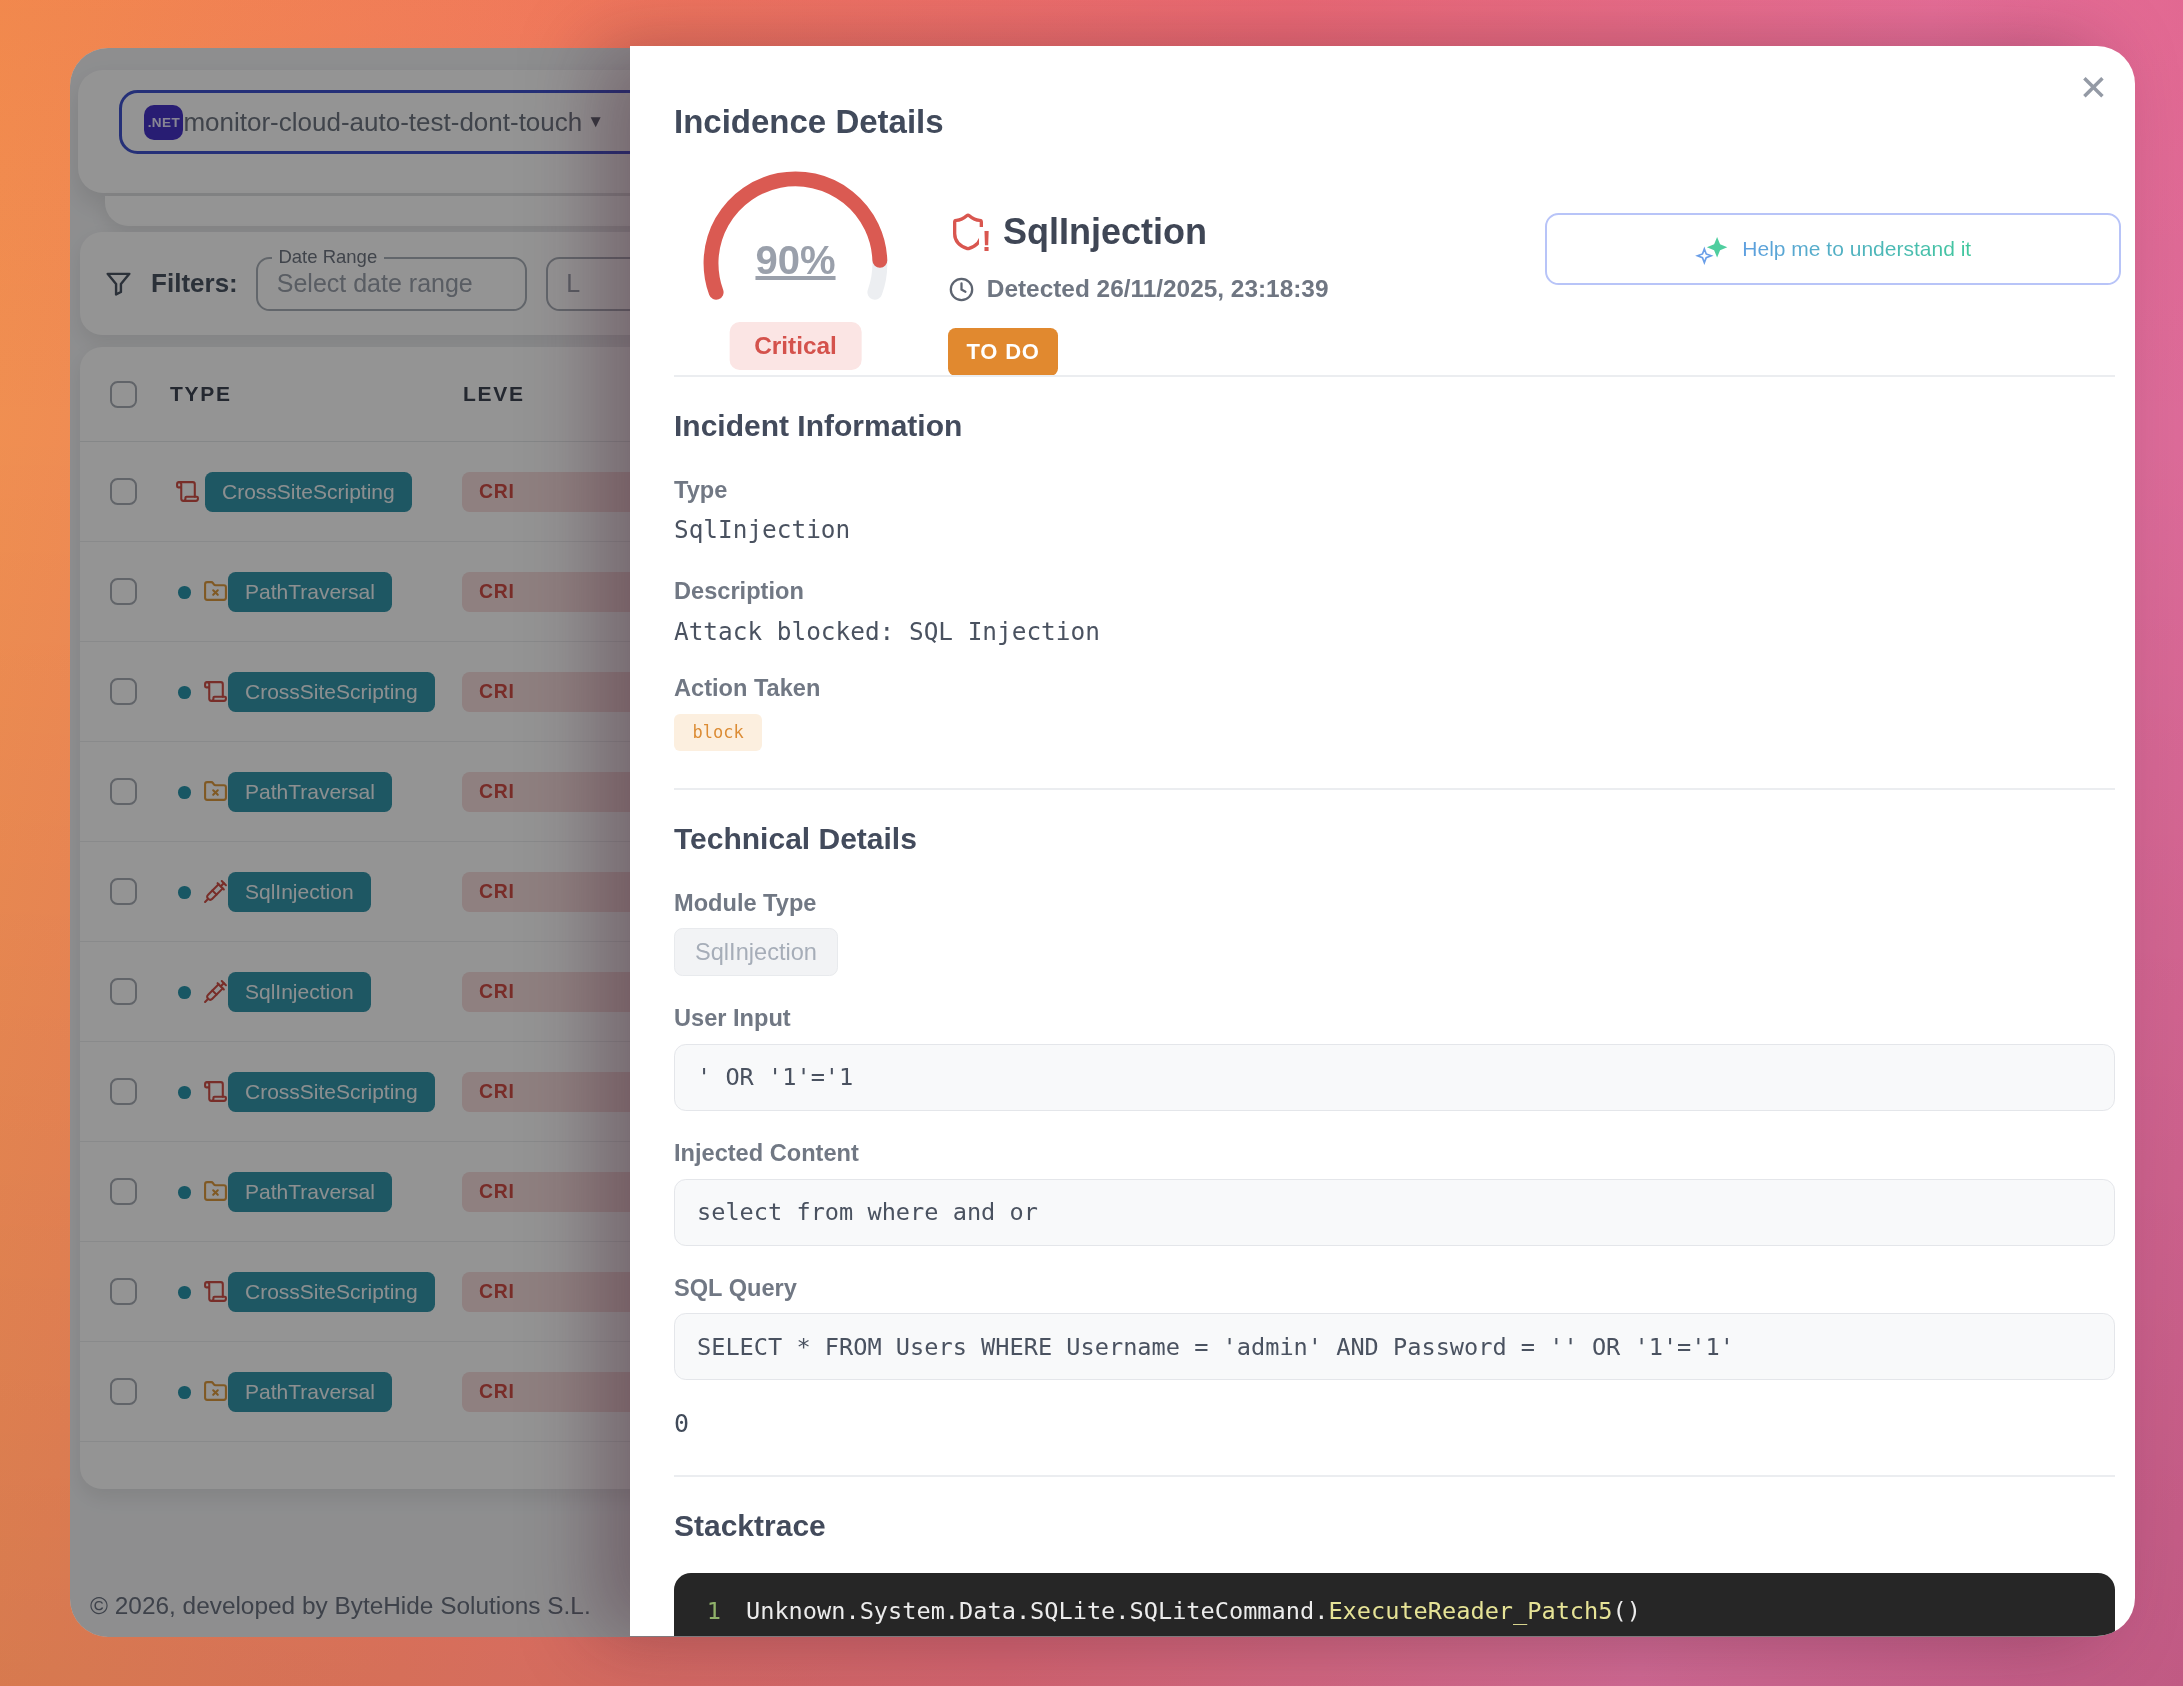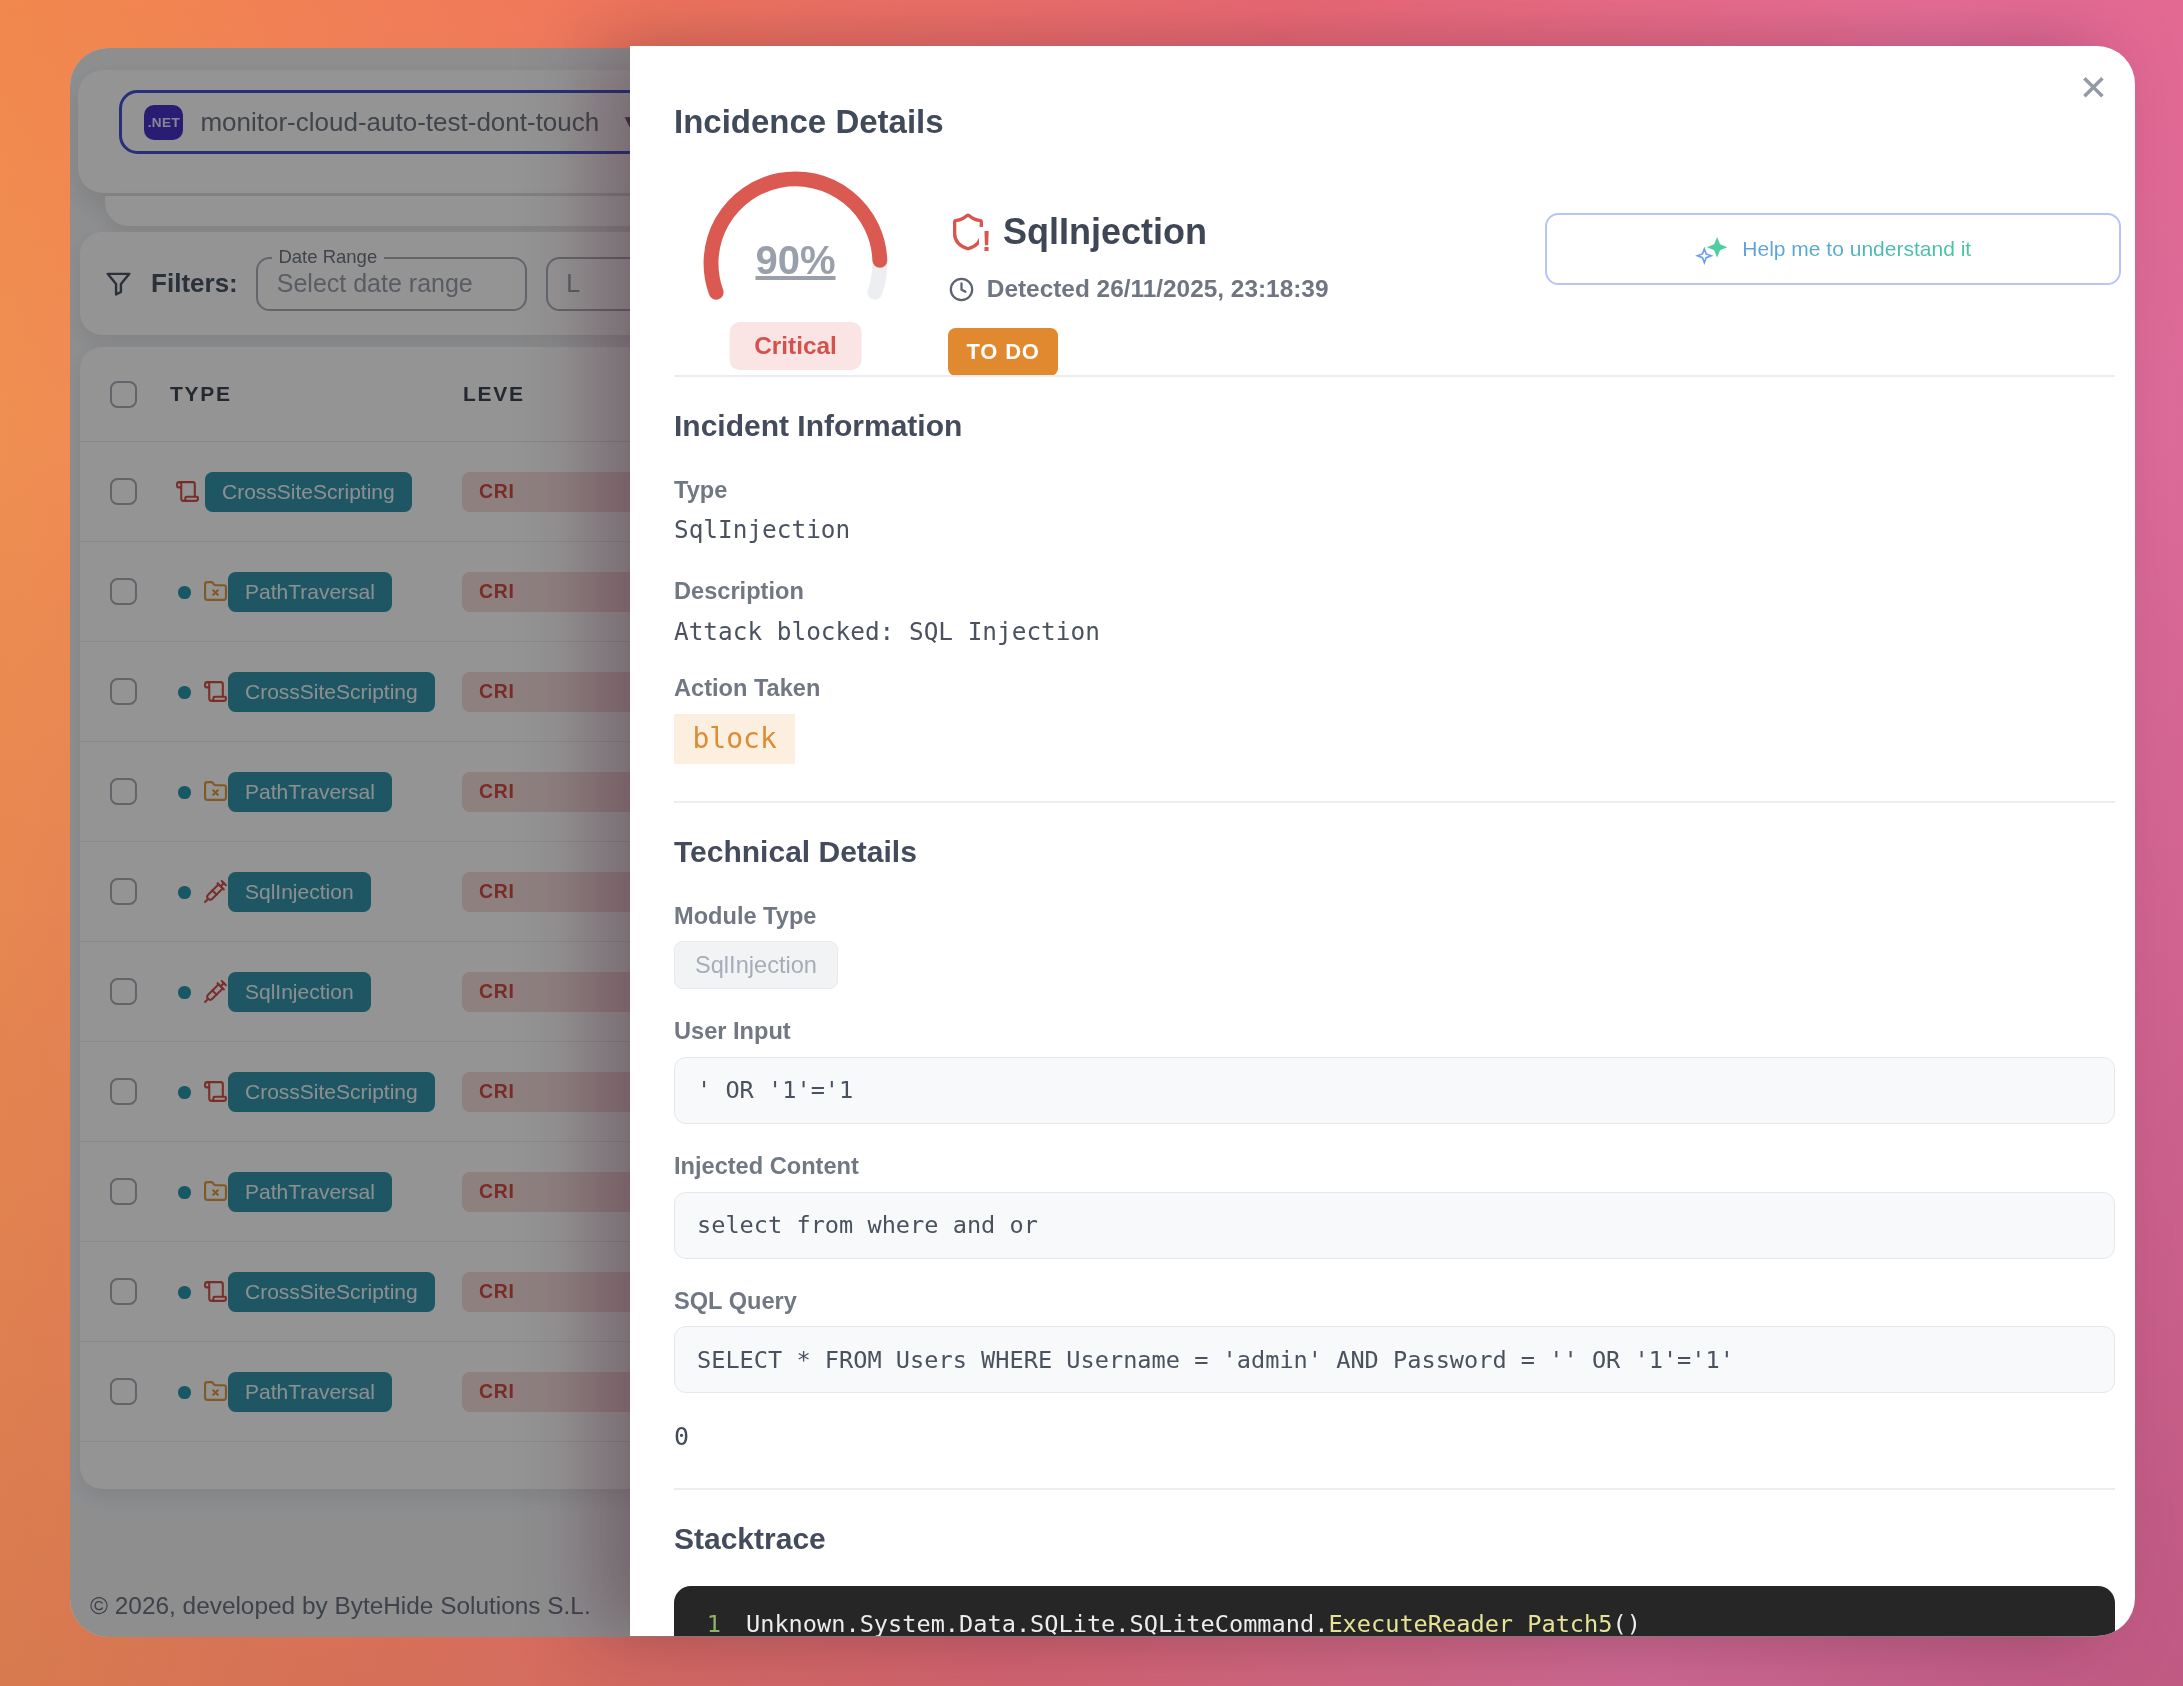--- a/index.html
+++ b/index.html
@@ -19,21 +19,21 @@
   .toolbar-card{
     position:absolute;left:8.4px;top:22px;width:943px;height:123px;
     background:#fff;border-radius:25px;box-shadow:0 11.8px 25px rgba(0,0,0,0.10);
   }
   .stack-peek{
     position:absolute;left:35px;top:148px;width:889px;height:30px;
     background:#fff;border-radius:0 0 23.6px 23.6px;box-shadow:0 8.4px 18.5px rgba(0,0,0,0.08);
   }
   .project-select{
     position:absolute;left:41px;top:20px;height:64px;min-width:825px;
-    border:3.4px solid #4054cf;border-radius:18.5px;display:flex;align-items:center;gap:17px;
+    border:3.4px solid #4054cf;border-radius:18.5px;display:flex;align-items:center;
     padding:0 22px;background:#fff;box-sizing:border-box;
   }
   .net-chip{
     width:39px;height:35px;border-radius:10px;background:#4633c7;color:#e8e6ff;
     font-size:13.5px;font-weight:700;display:flex;align-items:center;justify-content:center;letter-spacing:0.4px;
   }
   .project-name{font-size:26px;color:#6f7682;}
   .caret{font-size:17px;color:#5c636e;margin-left:5px;}
   .filters-card{
     position:absolute;left:10px;top:184px;width:1129px;height:103px;
@@ -125,21 +125,21 @@
   .f-label{font-size:23.6px;font-weight:600;color:#717884;margin-top:34px;}
   .f-label.tight{margin-top:29px;}
   .mono{font-family:"DejaVu Sans Mono",monospace;}
   .f-value{font-size:24.4px;color:#4a5260;margin-top:11.8px;}
   .chip-muted{
     display:inline-block;margin-top:11.8px;background:#f2f3f5;border:0.8px solid #e8eaed;color:#a6adb8;
     font-size:23.6px;padding:9.3px 20px;border-radius:8.4px;
   }
   .chip-action{
     display:inline-block;margin-top:11.8px;background:#fcefdf;color:#dc8c35;
-    font-size:28px;padding:8.4px 18.5px;border-radius:0;
+    font-size:17px;padding:8.4px 18.5px;border-radius:6px;
   }
   .code-box{
     margin-top:11.8px;background:#f8f9fa;border:1.7px solid #e4e6ea;border-radius:11.8px;
     padding:18.5px 22px;font-size:23.6px;color:#4a5260;white-space:pre;overflow:hidden;
   }
   .trailing-val{font-size:25px;color:#414b5a;margin-top:29px;}
   .hr.mt{margin-top:37px;}
   .stack-block{
     margin-top:30px;background:#262626;border-radius:17px;padding:18.5px 0 18.5px 22px;
     font-size:23.6px;line-height:39px;color:#ececec;height:168px;box-sizing:border-box;

